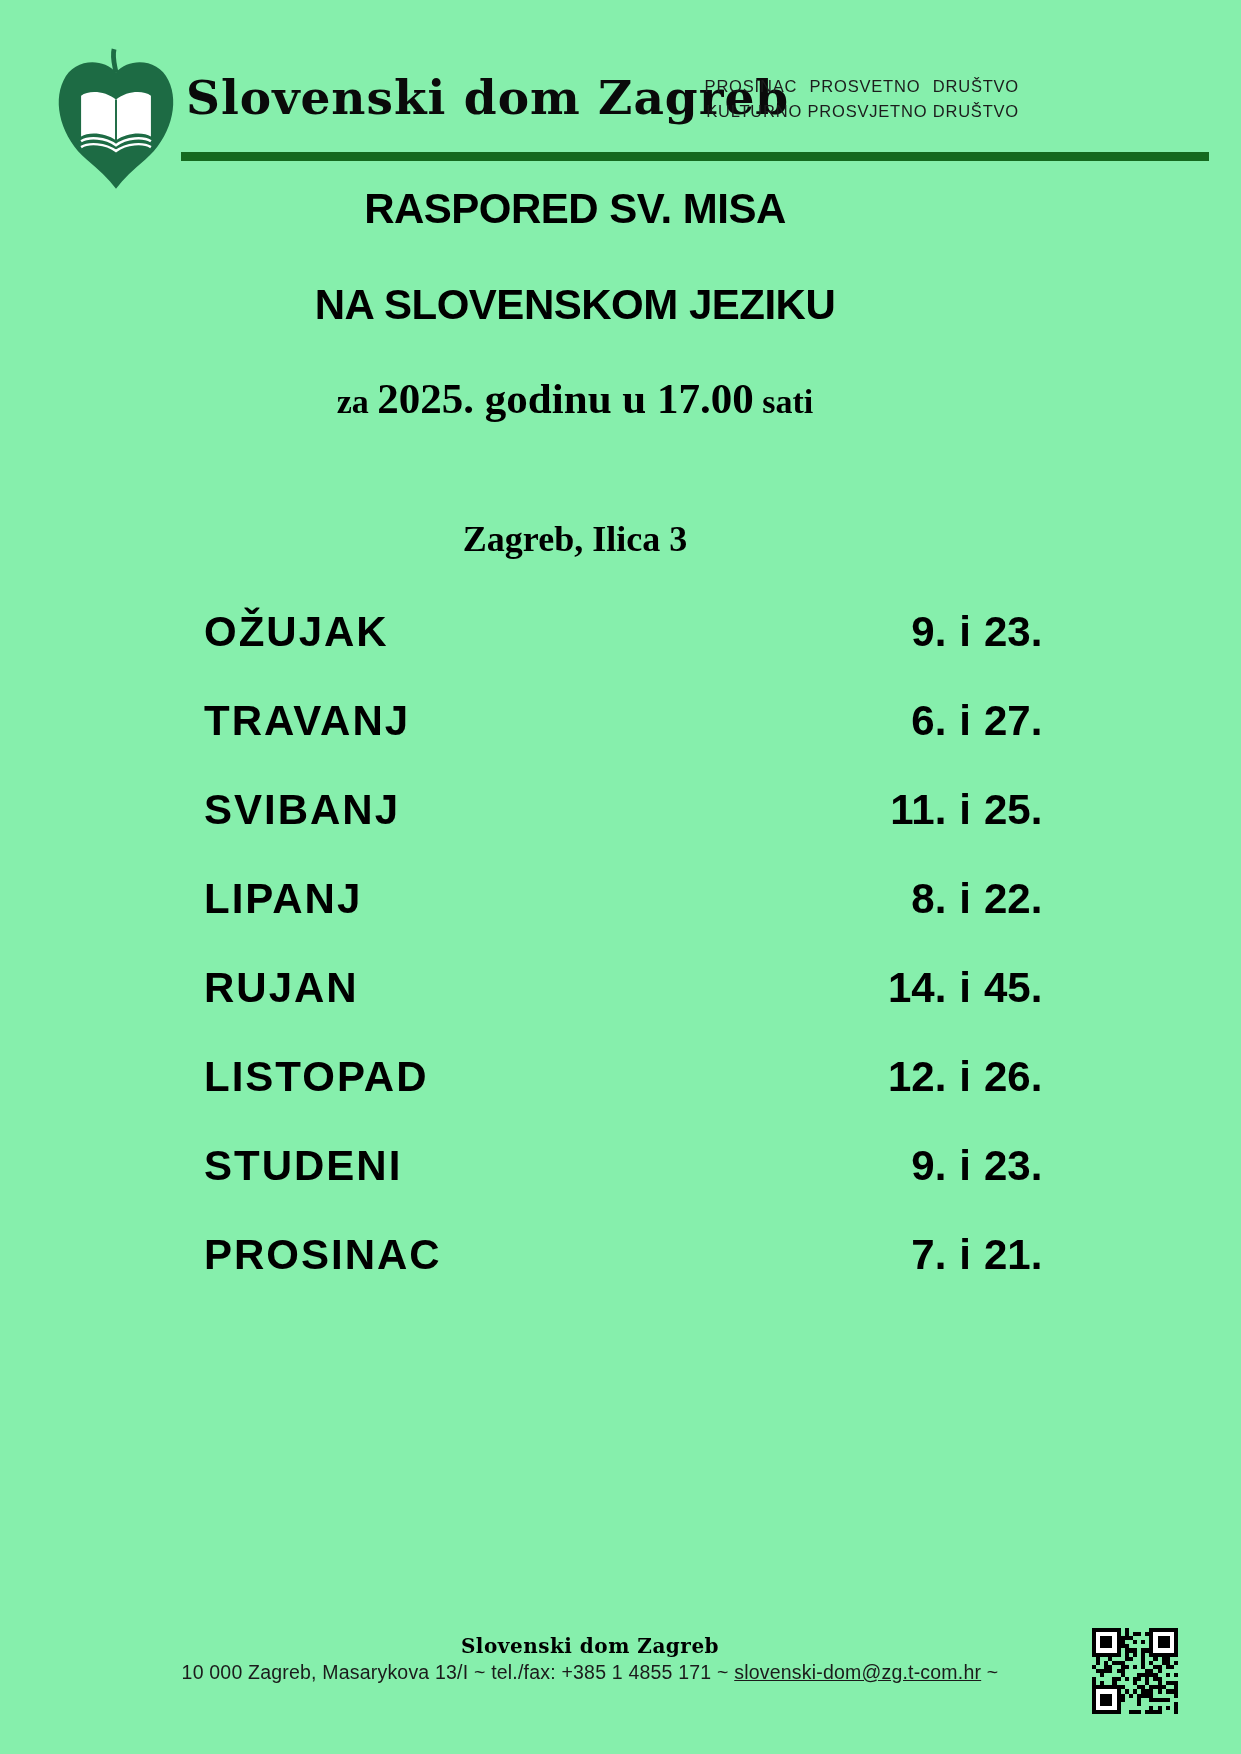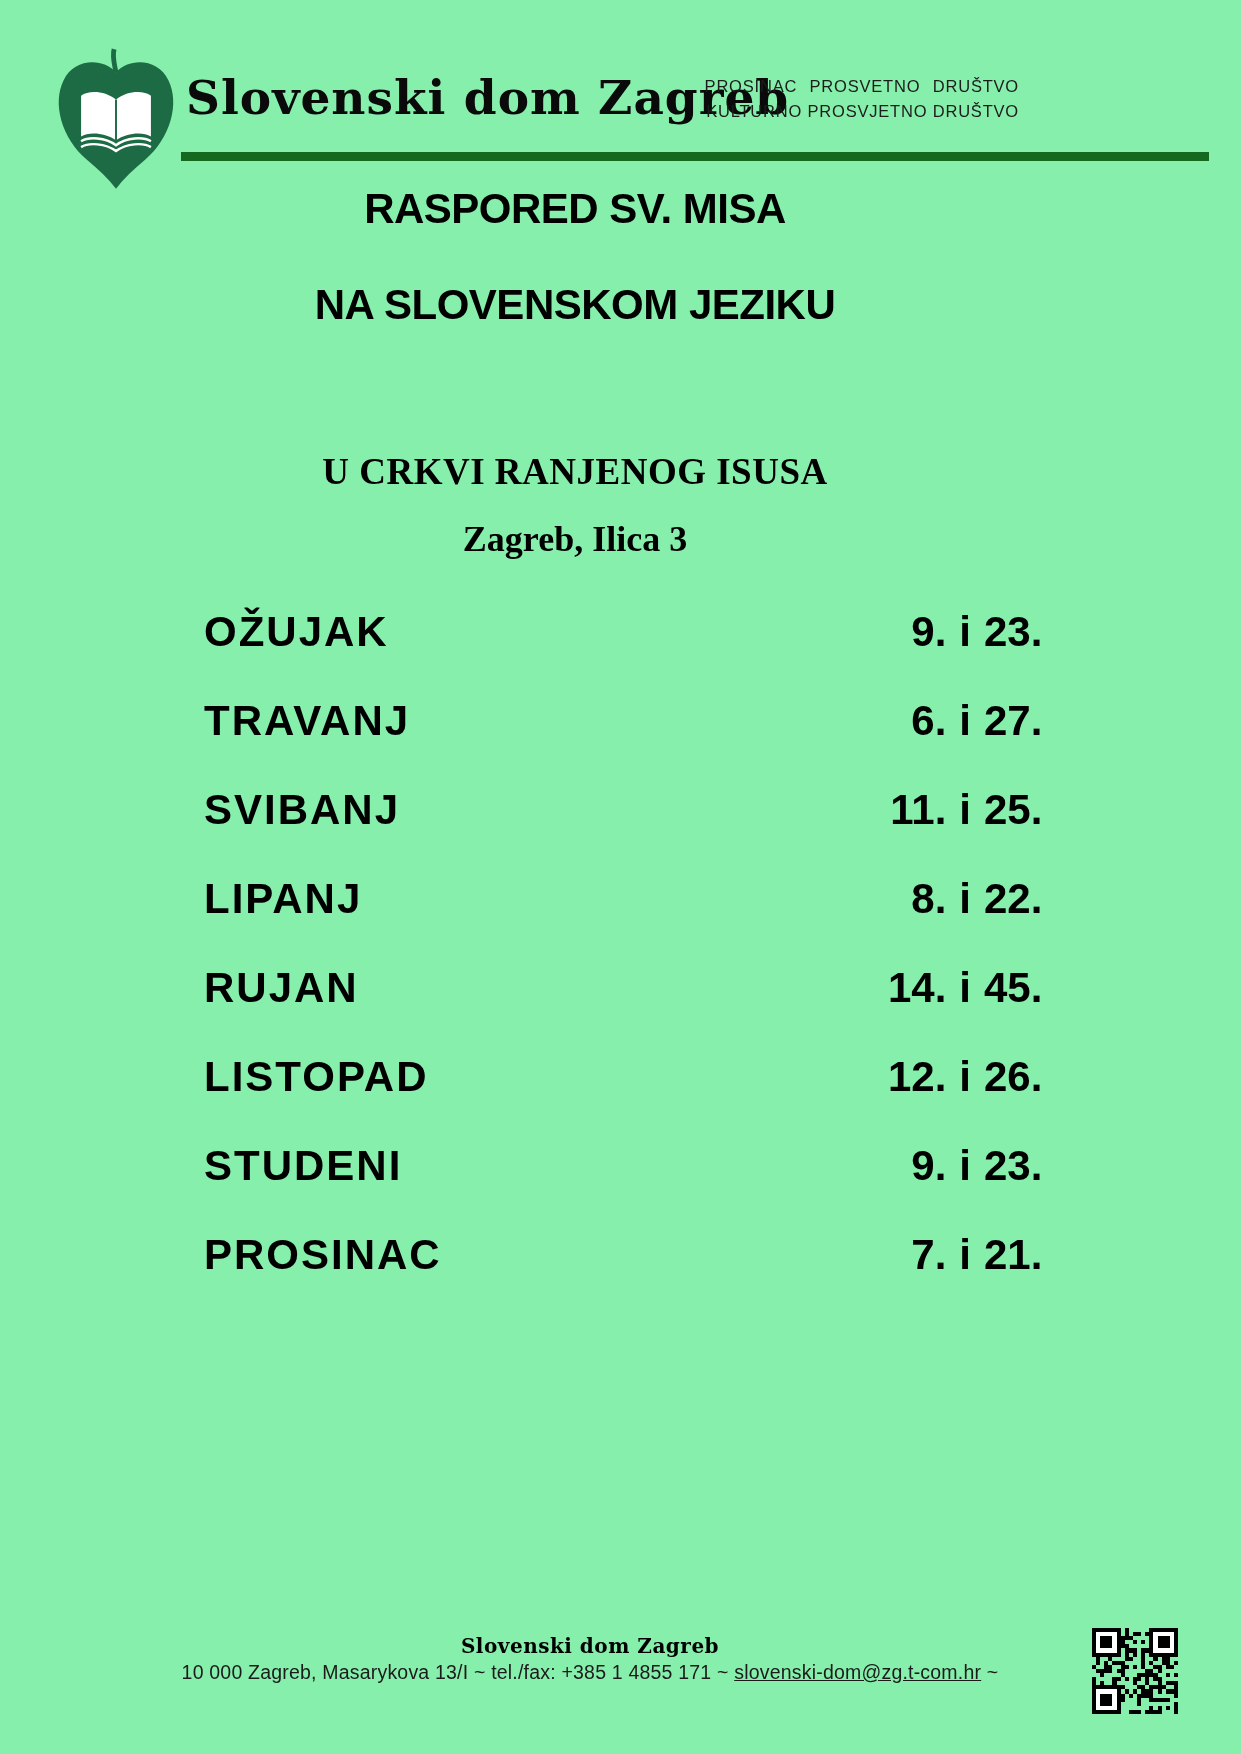--- a/index.html
+++ b/index.html
@@ -70,21 +70,21 @@
   </div>
   <div class="brand">Slovenski dom Zagreb</div>
   <div class="org-lines">
     <div class="l1">PROSINAC PROSVETNO DRUŠTVO</div>
     <div class="l2">KULTURNO PROSVJETNO DRUŠTVO</div>
   </div>
   <div class="rule" style="background: rgb(21, 105, 31);"></div>
 
   <div class="hline h1 h-sans">RASPORED SV. MISA</div>
   <div class="hline h2 h-sans">NA SLOVENSKOM JEZIKU</div>
-  <div class="hline h4">U CRKVI RANJENOG ISUSA</div>
+  <div class="hline h3"><span class="seg-small">za </span><span class="seg-big">2025. godinu u 17.00</span><span class="seg-small"> sati</span></div>
   <div class="hline h5">Zagreb, Ilica 3</div>
 
   <div class="schedule">
     <div class="srow">
       <span class="month">OŽUJAK</span>
       <span class="dates"><span class="d1">9.</span><span class="conj">i</span><span class="d2">23.</span></span>
     </div>
     <div class="srow">
       <span class="month">TRAVANJ</span>
       <span class="dates"><span class="d1">6.</span><span class="conj">i</span><span class="d2">27.</span></span>

